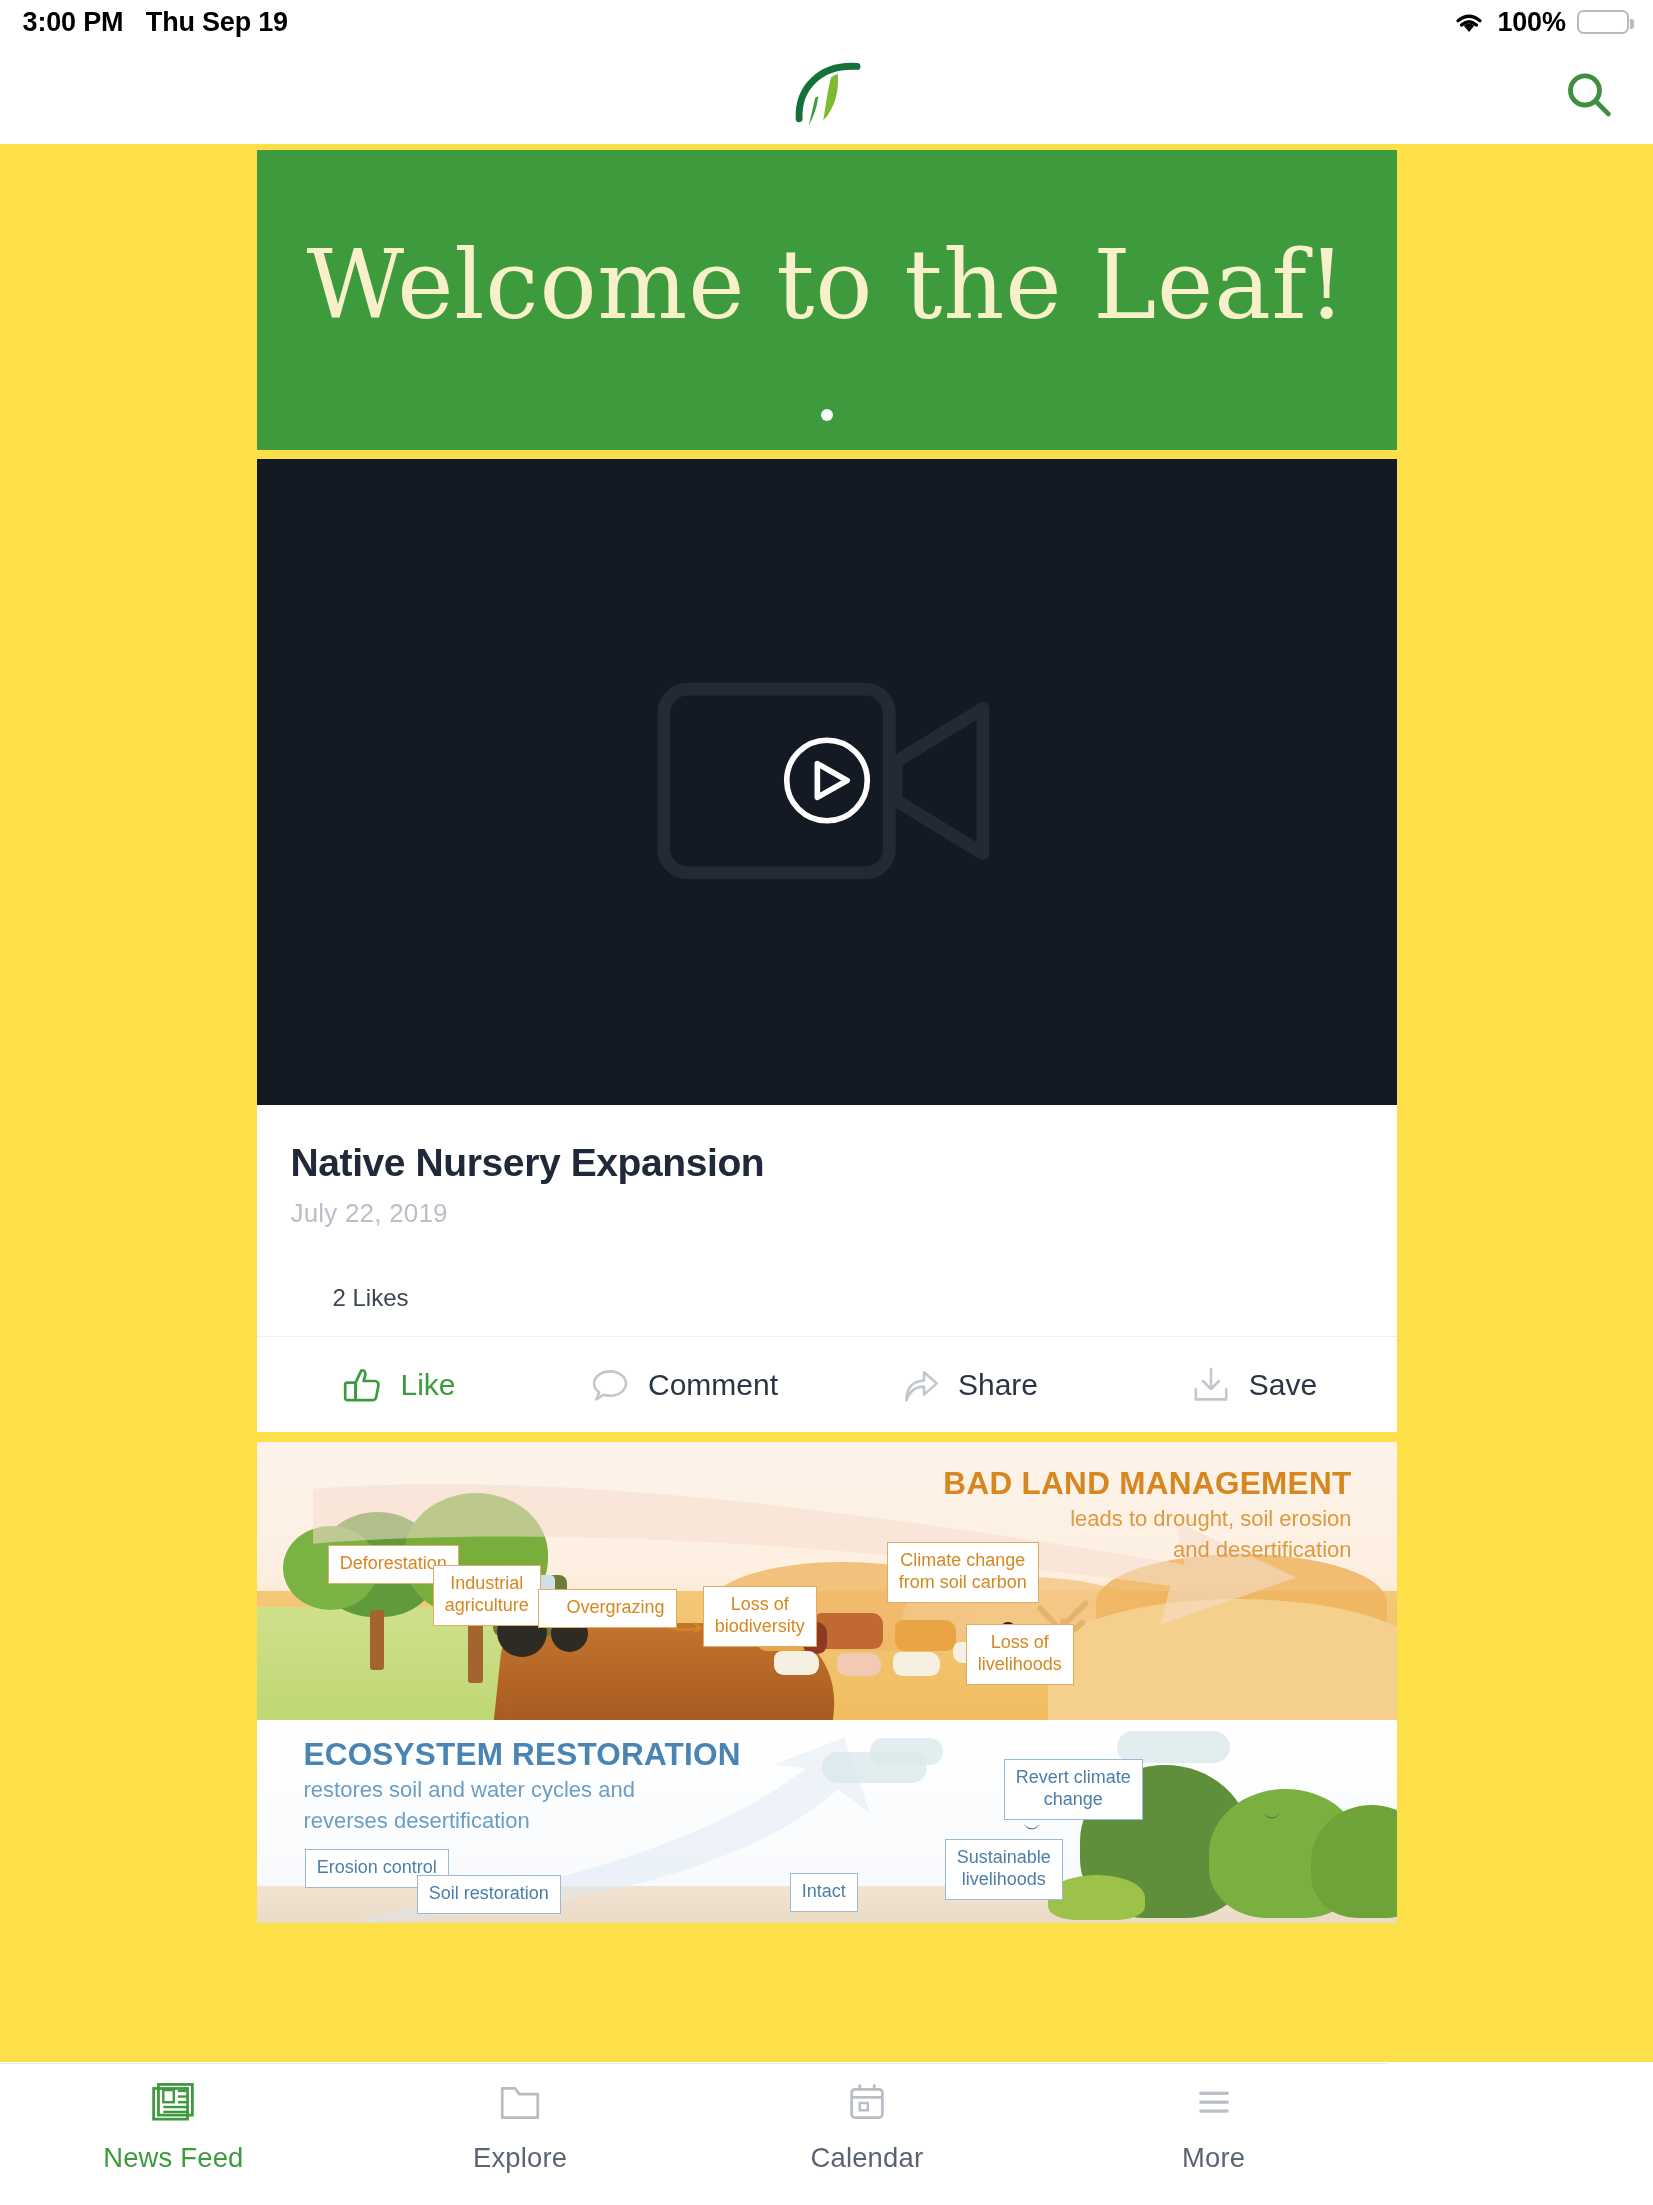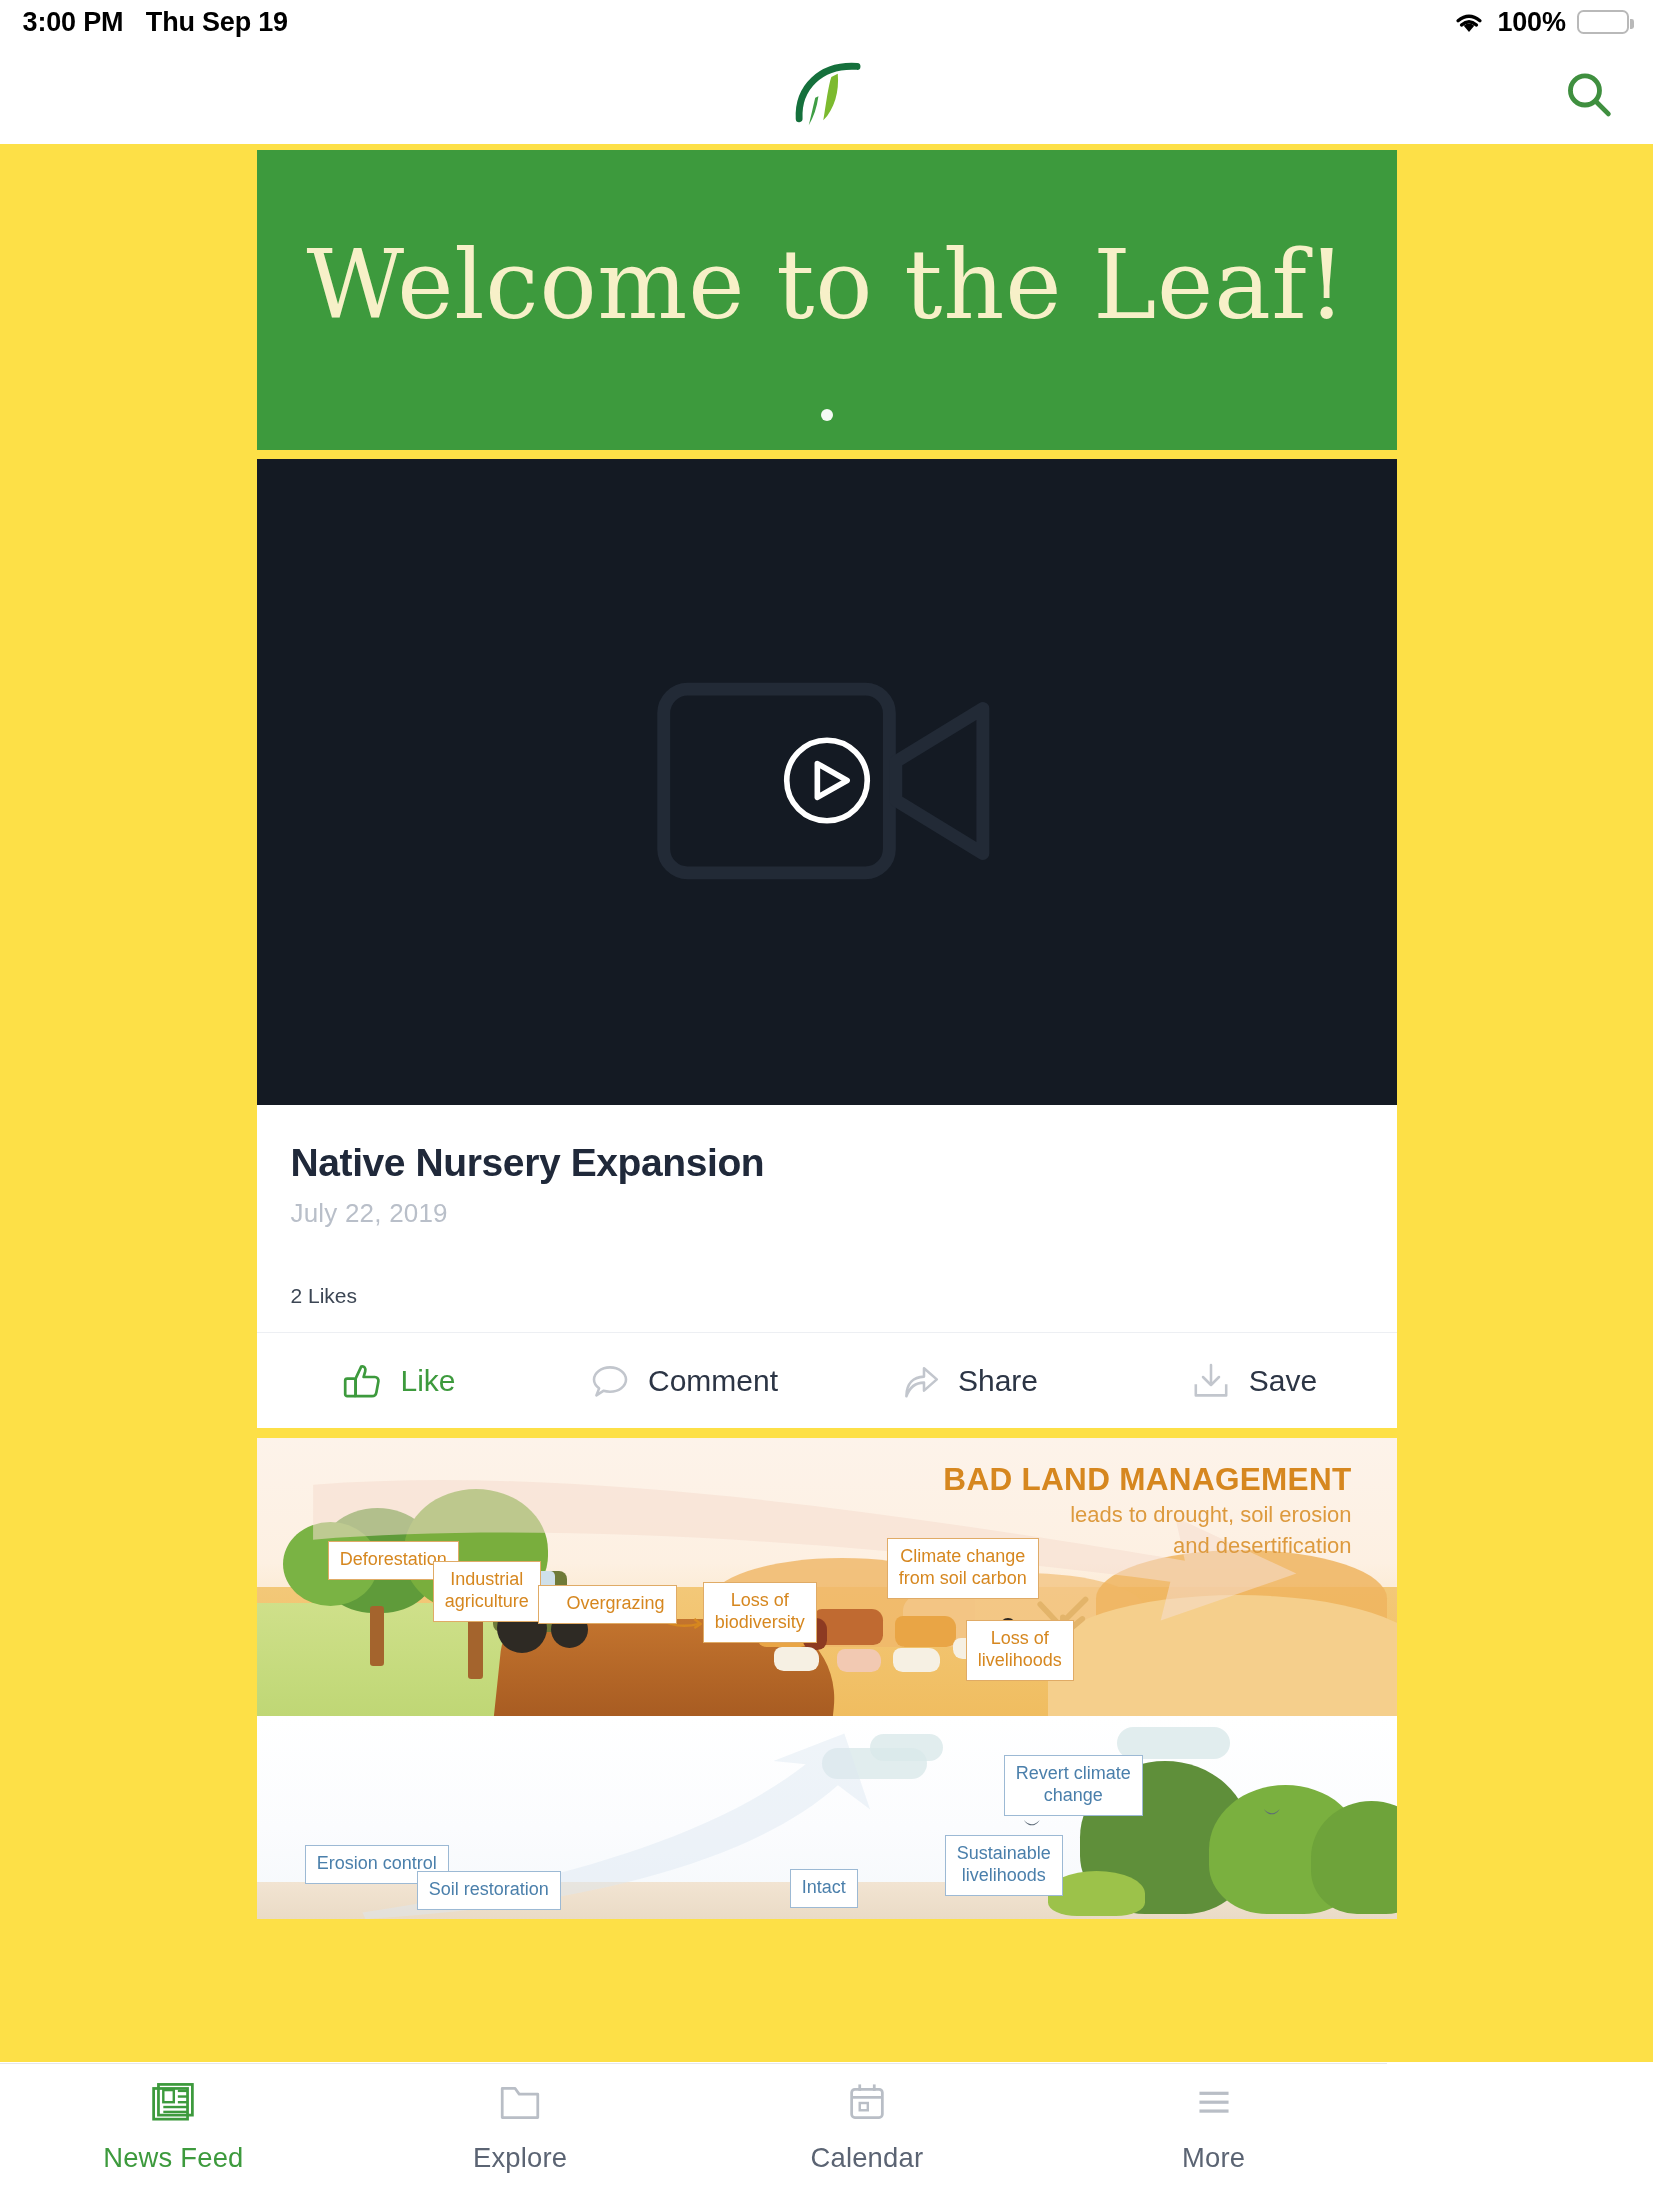--- a/index.html
+++ b/index.html
@@ -80,21 +80,21 @@
   }
   .post-body { padding: 36px 34px 0 34px; }
   .post-title {
     font-size: 39px; font-weight: 700; color: #20293a; letter-spacing: -0.4px;
   }
   .post-date { font-size: 26px; color: #b9bfc9; margin-top: 13px; letter-spacing: 0.2px; }
   .likes-row {
     padding: 0 34px; margin-top: 55px; padding-bottom: 24px;
     border-bottom: 1.6px solid #edeff3;
   }
-  .likes-text { font-size: 21px; color: #3c4654; }
+  .likes-text { font-size: 24px; color: #3c4654; margin-left: 42px; }
   .actions {
     display: flex; height: 95px; align-items: center;
   }
   .action {
     flex: 1; display: flex; align-items: center; justify-content: center;
     gap: 18px; cursor: pointer; height: 100%;
   }
   .action-label { font-size: 30px; color: #2c3545; }
   .action.active .action-label { color: #3d9a3d; }
   .action svg { display: block; }
@@ -406,20 +406,25 @@
         <div class="cloud-g" style="left:860px;top:11.3px;width:113px;height:32px;"></div>
 
         <div class="bush" style="left:823px;bottom:4.8px;width:170px;height:153px;background:#5f8f3a;border-radius:50% 50% 38% 38%;"></div>
         <div class="bush" style="left:952px;bottom:4.8px;width:153px;height:129px;background:#7ab03f;border-radius:50% 50% 38% 38%;"></div>
         <div class="bush" style="left:1054px;bottom:4.8px;width:121px;height:113px;background:#6ea33a;border-radius:50% 50% 38% 38%;"></div>
         <div class="bush" style="left:791px;bottom:3.2px;width:97px;height:45px;background:#9cc24a;border-radius:50% 50% 30% 30%;"></div>
 
         <span class="bird" style="left:767px;top:97px;">︶</span>
         <span class="bird" style="left:1007px;top:86px;">︶</span>
 
+        <div class="good-head">
+          <h3>ECOSYSTEM RESTORATION</h3>
+          <p>restores soil and water cycles and</p>
+          <p>reverses desertification</p>
+        </div>
 
         <div class="blabel" style="left:48px;top:129px;">Erosion control</div>
         <div class="blabel" style="left:160px;top:155px;">Soil restoration</div>
         <div class="blabel" style="left:533px;top:153px;">Intact</div>
         <div class="blabel" style="left:688px;top:119px;">Sustainable
 livelihoods</div>
         <div class="blabel" style="left:747px;top:39px;">Revert climate
 change</div>
       </div>
 

